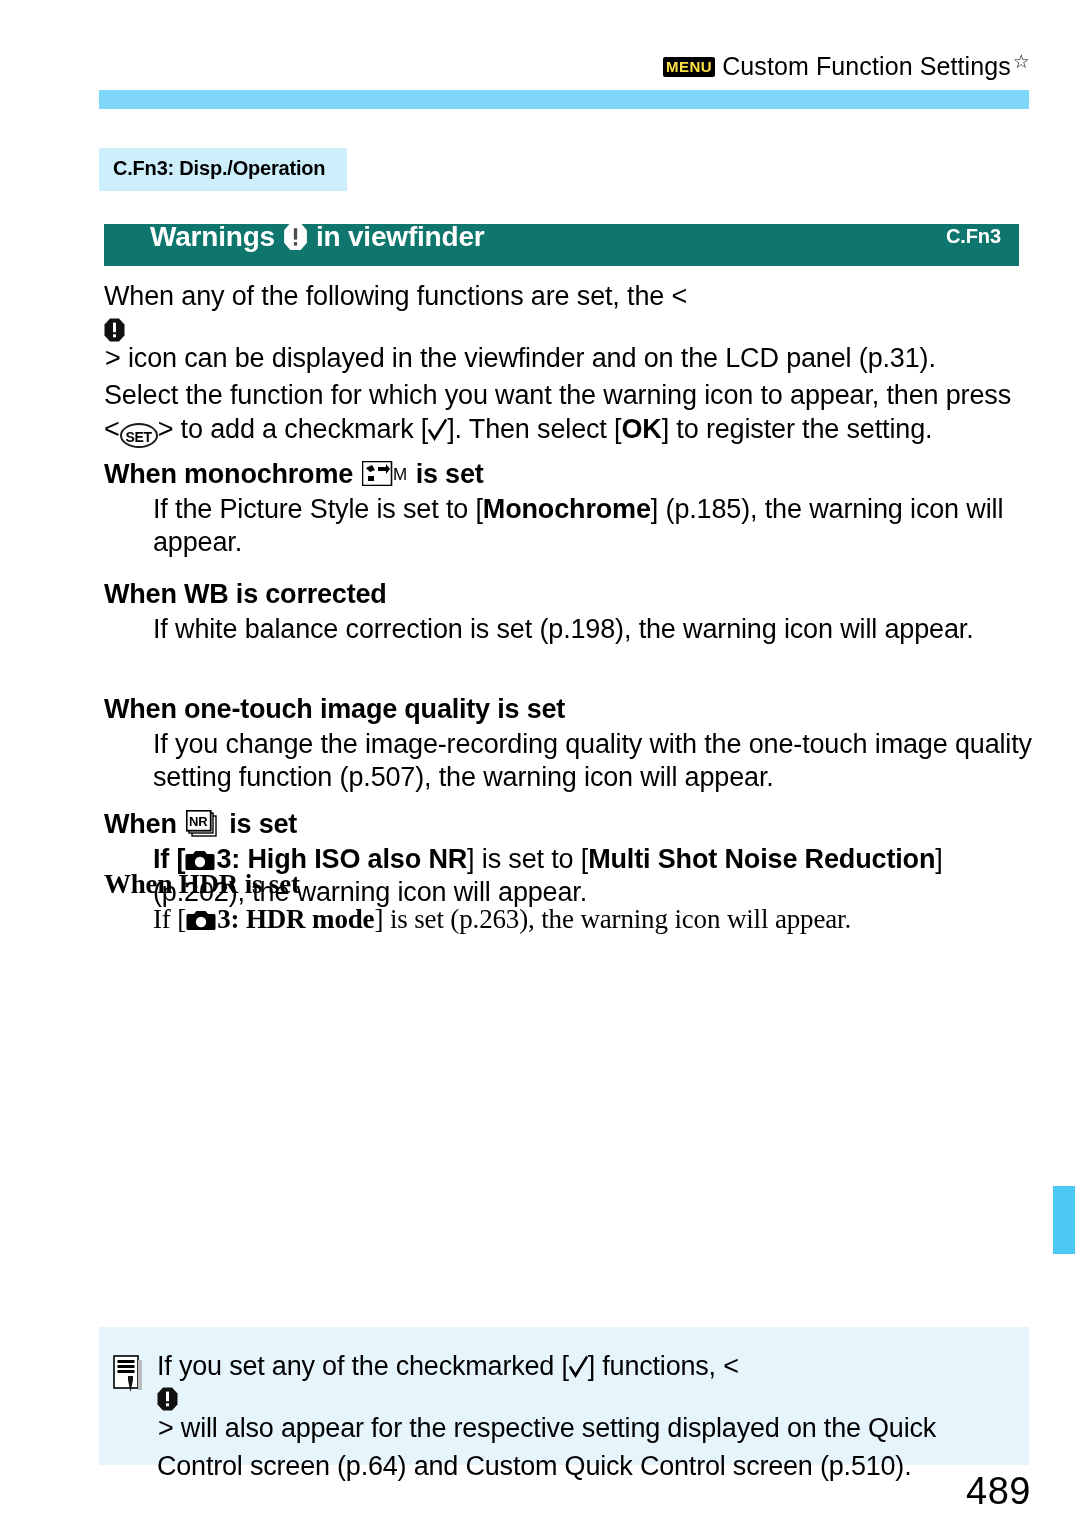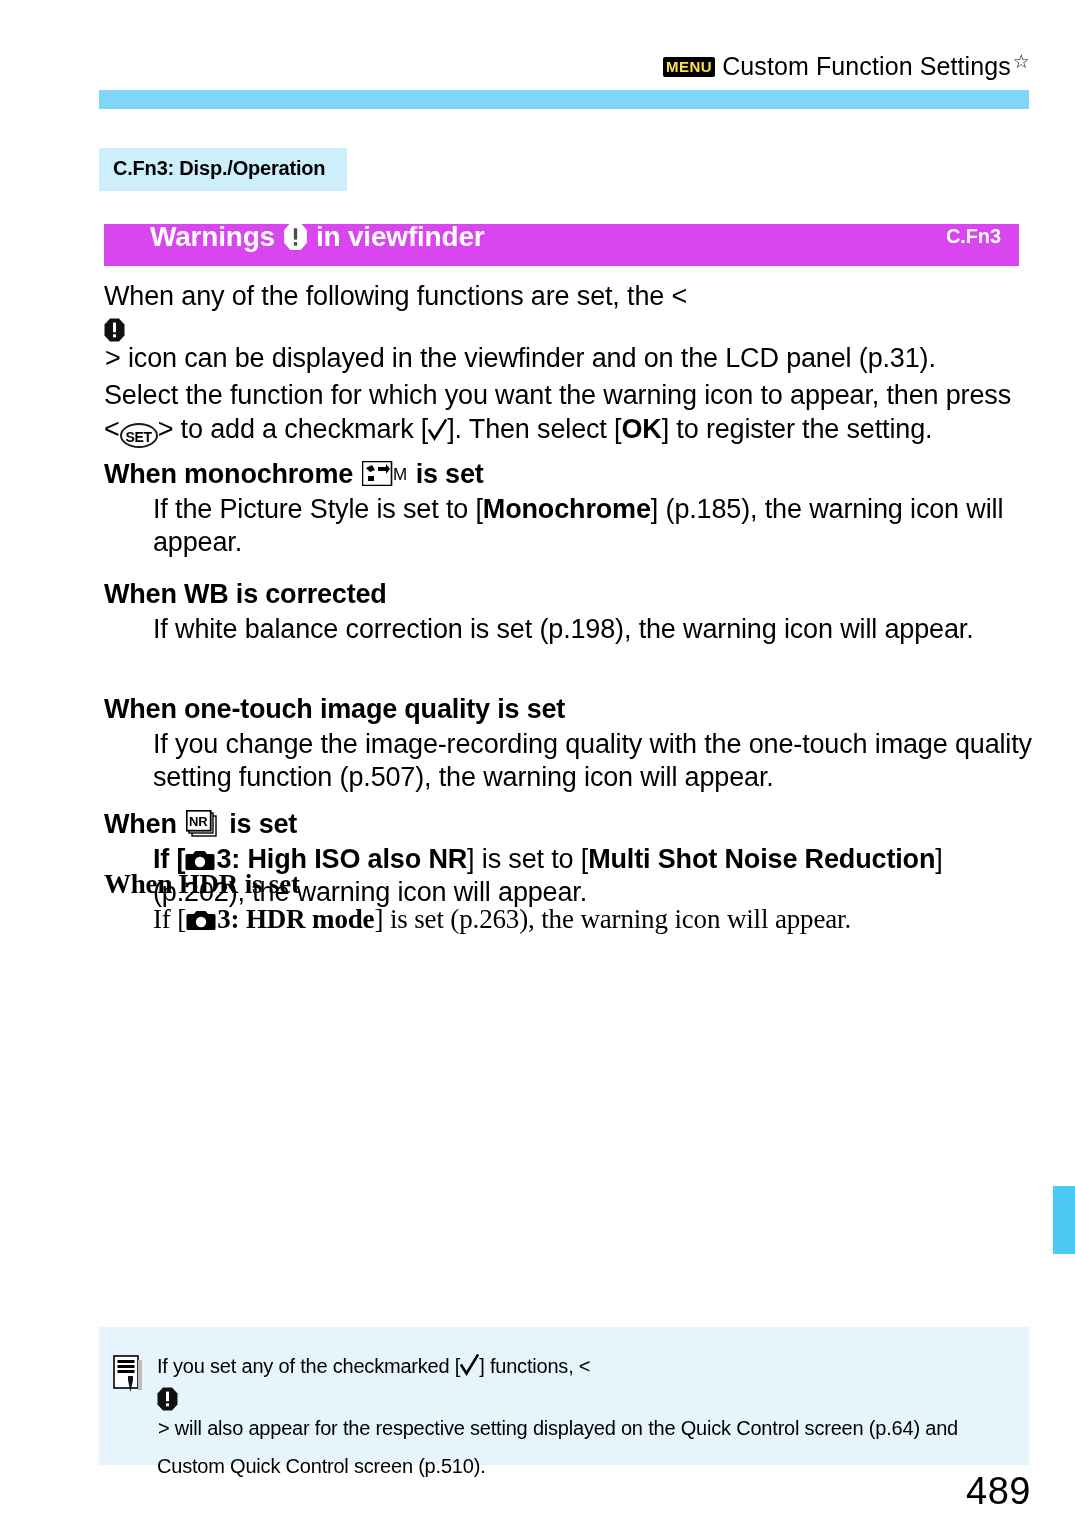--- a/index.html
+++ b/index.html
@@ -72,21 +72,21 @@
     letter-spacing: -.2px;
   }
 
   
   .dark-bar {
     position: absolute;
     top: 224px;
     left: 104px;
     width: 915px;
     height: 42px;
-    background: #d946ef;
+    background: #0f766e;
     display: flex;
     align-items: center;
     box-sizing: border-box;
     padding: 0 18px 17px 46px;
     justify-content: flex-end;
   }
   .dark-bar-title {
     color: #ffffff;
     font-size: 28px;
     font-weight: bold;
@@ -222,21 +222,21 @@
     padding: 22px 26px 0 14px;
   }
   .note-ico {
     width: 30px; height: 38px;
     flex: 0 0 30px;
     margin-top: 6px;
     margin-right: 14px;
   }
   .note-ico svg { display: block; }
   .note-text {
-    font-size: 20px;
+    font-size: 27px;
     line-height: 34px;
     letter-spacing: -.2px;
   }
 
   
   .page-num {
     position: absolute;
     right: 44px;
     top: 1470px;
     font-size: 38px;

